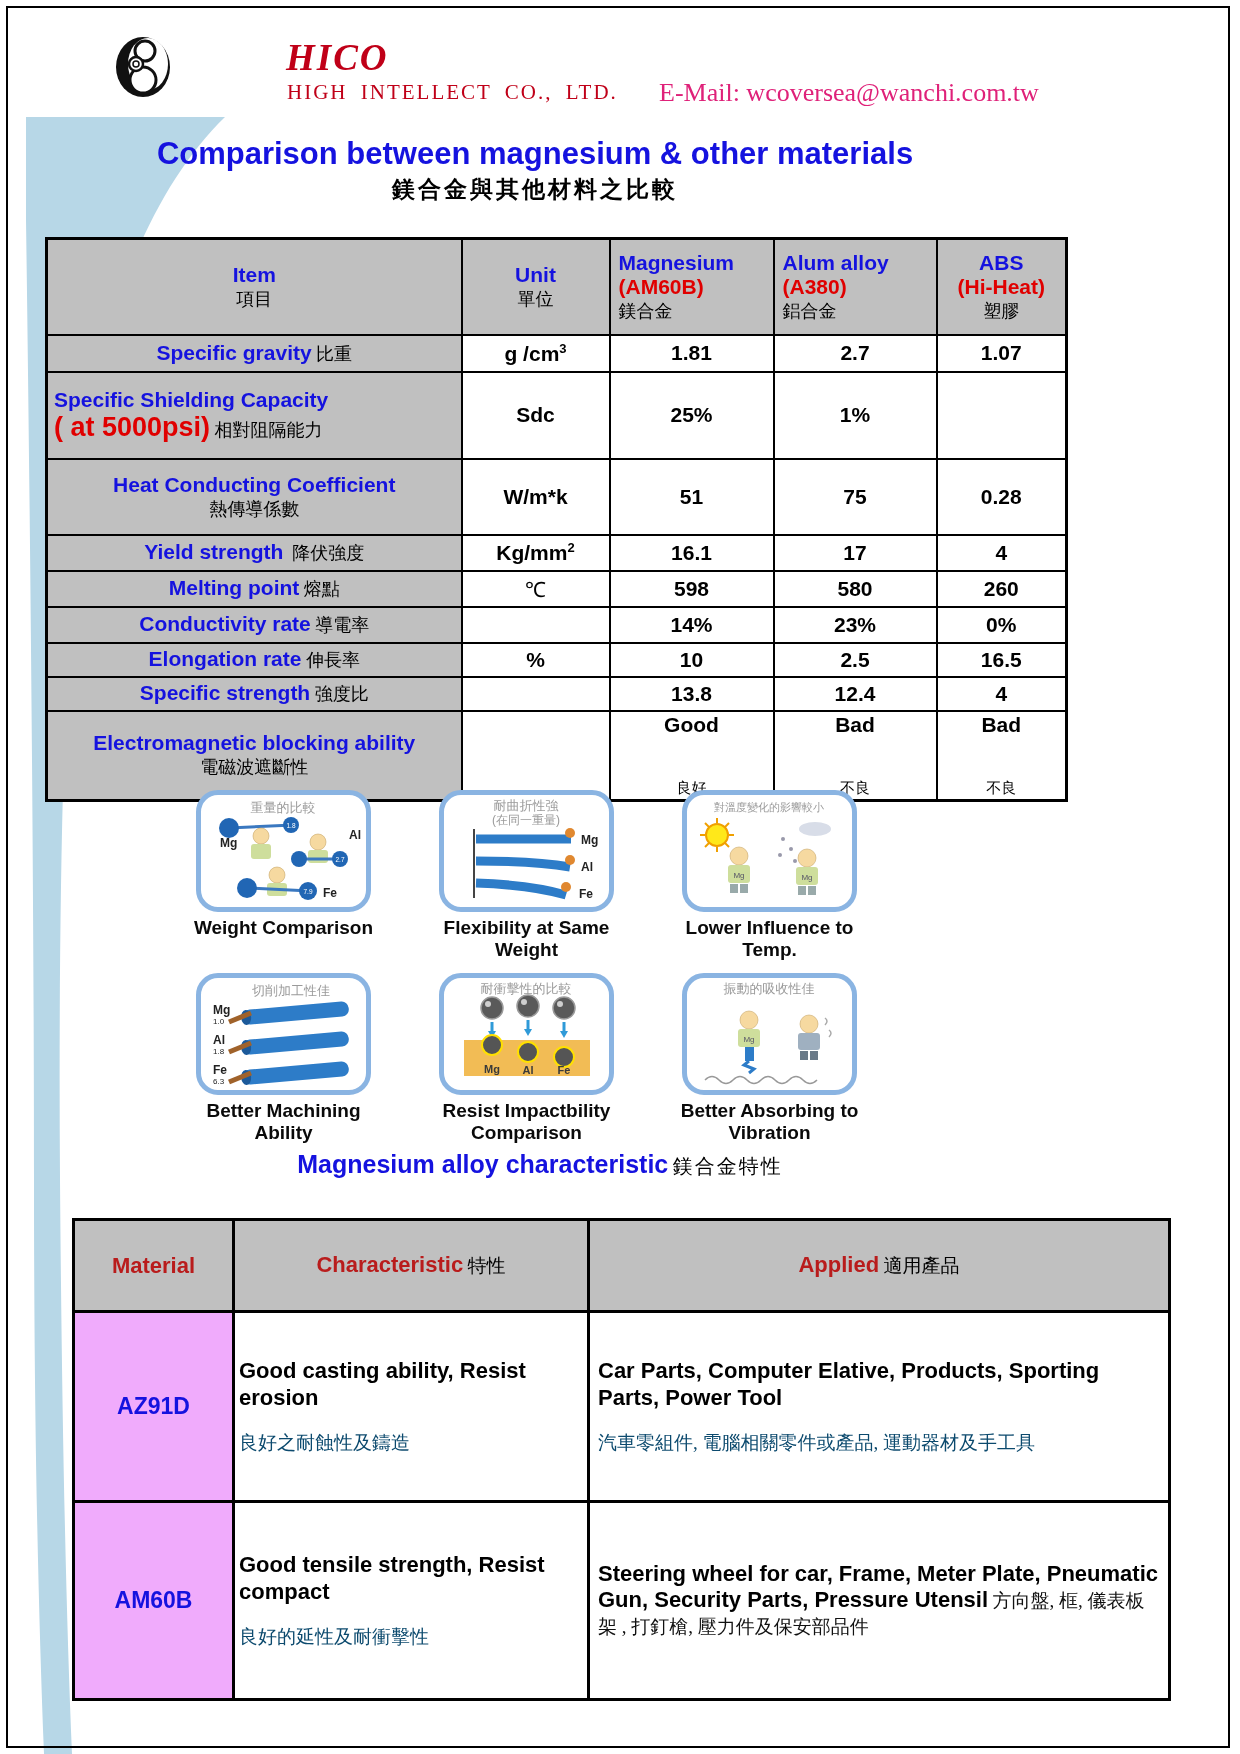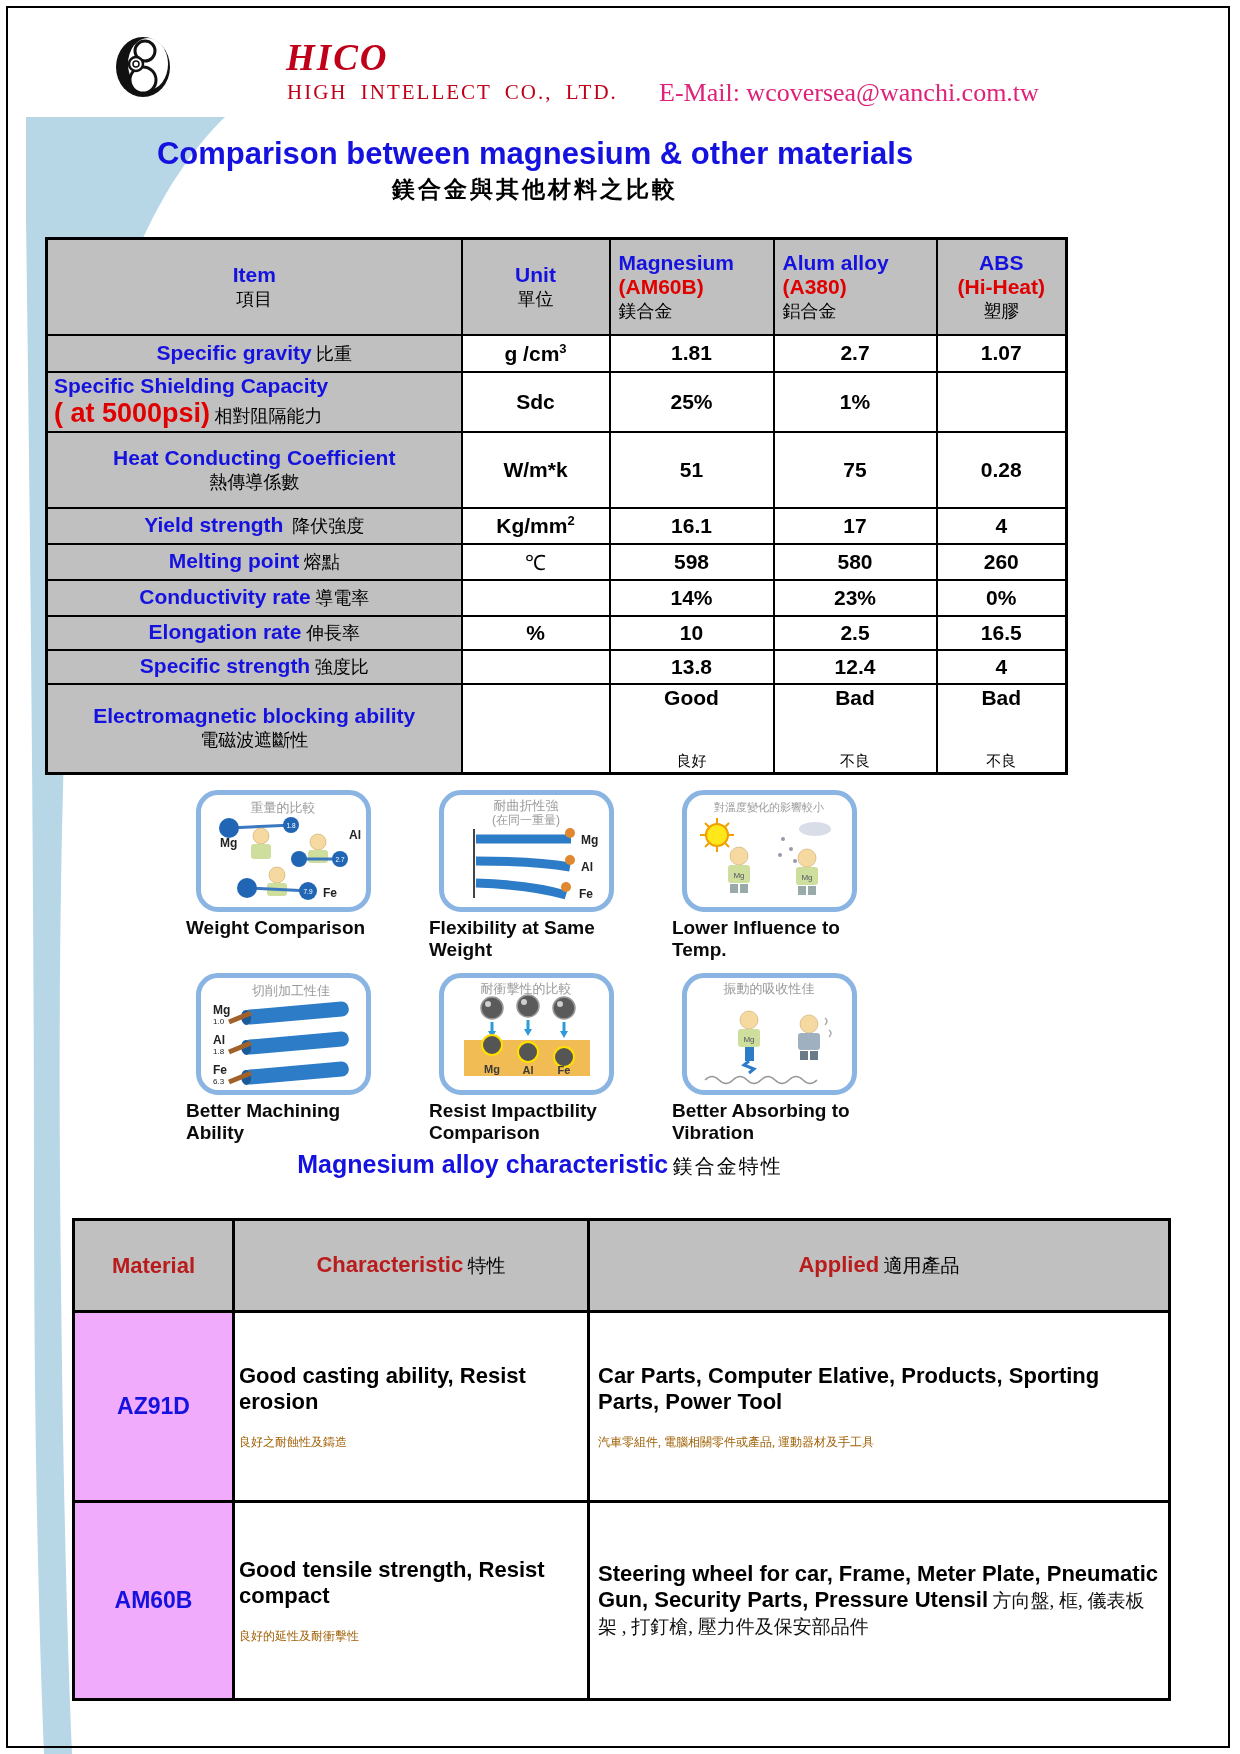--- a/index.html
+++ b/index.html
@@ -35,39 +35,39 @@
   .red{color:#e00000;font-weight:bold;font-size:27px;}
   .code{color:#e00000;font-weight:bold;font-size:21px;}
   .mat-left{text-align:left !important;padding-left:8px !important;}
   .lab-left{text-align:left !important;padding-left:6px !important;}
   .vzh{font-weight:normal;font-size:15px;font-family:"Liberation Serif",serif;margin-top:42px;}
   sup{font-size:13px;}
 
   
   .illus{position:absolute;left:162px;top:790px;width:729px;display:grid;
          grid-template-columns:243px 243px 243px;row-gap:12px;}
-  .icell{}
+  .icell{text-align:center;}
   .panel{width:165px;height:112px;margin:0 auto;border:5px solid #8ab4e2;border-radius:22px;
          background:#fff;box-sizing:content-box;}
   .cap{margin-top:5px;padding:0 24px;font-weight:bold;font-size:19px;line-height:1.15;color:#0a0a0a;}
 
   
   .sec-head{position:absolute;left:0;top:1150px;width:1080px;text-align:center;}
   .sec-en{color:#1512df;font-weight:bold;font-size:25px;}
   .sec-zh{color:#000;font-family:"Liberation Serif",serif;font-size:20px;letter-spacing:2px;}
 
   table.chr{position:absolute;left:72px;top:1218px;width:1096px;border-collapse:collapse;
             table-layout:fixed;border:3px solid #000;}
   table.chr td{border:3px solid #000;vertical-align:middle;padding:6px 8px;}
   .chr-h{background:#c0c0c0;text-align:center;}
   .chr-h .en2{color:#b91c1c;font-weight:bold;font-size:22px;}
   .chr-h .zh2{color:#000;font-family:"Liberation Serif",serif;font-size:19px;}
   .mat-cell{background:#f0abfc;text-align:center;color:#1512df;font-weight:bold;font-size:23px;}
   .body-en{font-weight:bold;font-size:22px;color:#000;line-height:1.2;}
-  .body-zh{font-family:"Liberation Serif",serif;font-size:12px;color:#a16207;margin-top:20px;line-height:1.25;}
+  .body-zh{font-family:"Liberation Serif",serif;font-size:19px;color:#0c4a6e;margin-top:20px;line-height:1.25;}
   .inline-zh{font-family:"Liberation Serif",serif;font-size:19px;color:#111;font-weight:normal;}
 </style>
 </head>
 <body>
 
 <div class="page">
 
   <svg class="swoosh" width="1240" height="1754" viewBox="0 0 1240 1754">
     <path d="M26,117 L225,117 C150,190 98,320 80,480 C64,625 58,900 60,1180 C62,1430 66,1610 72,1754 L44,1754 C38,1600 34,1420 34,1180 C34,900 30,500 26,220 Z" fill="#b7d7e7"></path>
   </svg>
@@ -126,21 +126,21 @@
       </tr>
 
       <tr style="height:37px">
         <td class="g"><span class="en">Specific gravity</span> <span class="zh">比重</span></td>
         <td class="val"><span>g /cm</span><sup>3</sup></td>
         <td class="val">1.81</td>
         <td class="val">2.7</td>
         <td class="val">1.07</td>
       </tr>
 
-      <tr style="height:60px">
+      <tr style="height:87px">
         <td class="g lab-left">
           <div class="en">Specific Shielding Capacity</div>
           <div><span class="red">( at 5000psi)</span> <span class="zh">相對阻隔能力</span></div>
         </td>
         <td class="val">Sdc</td>
         <td class="val">25%</td>
         <td class="val">1%</td>
         <td class="val"></td>
       </tr>
 

